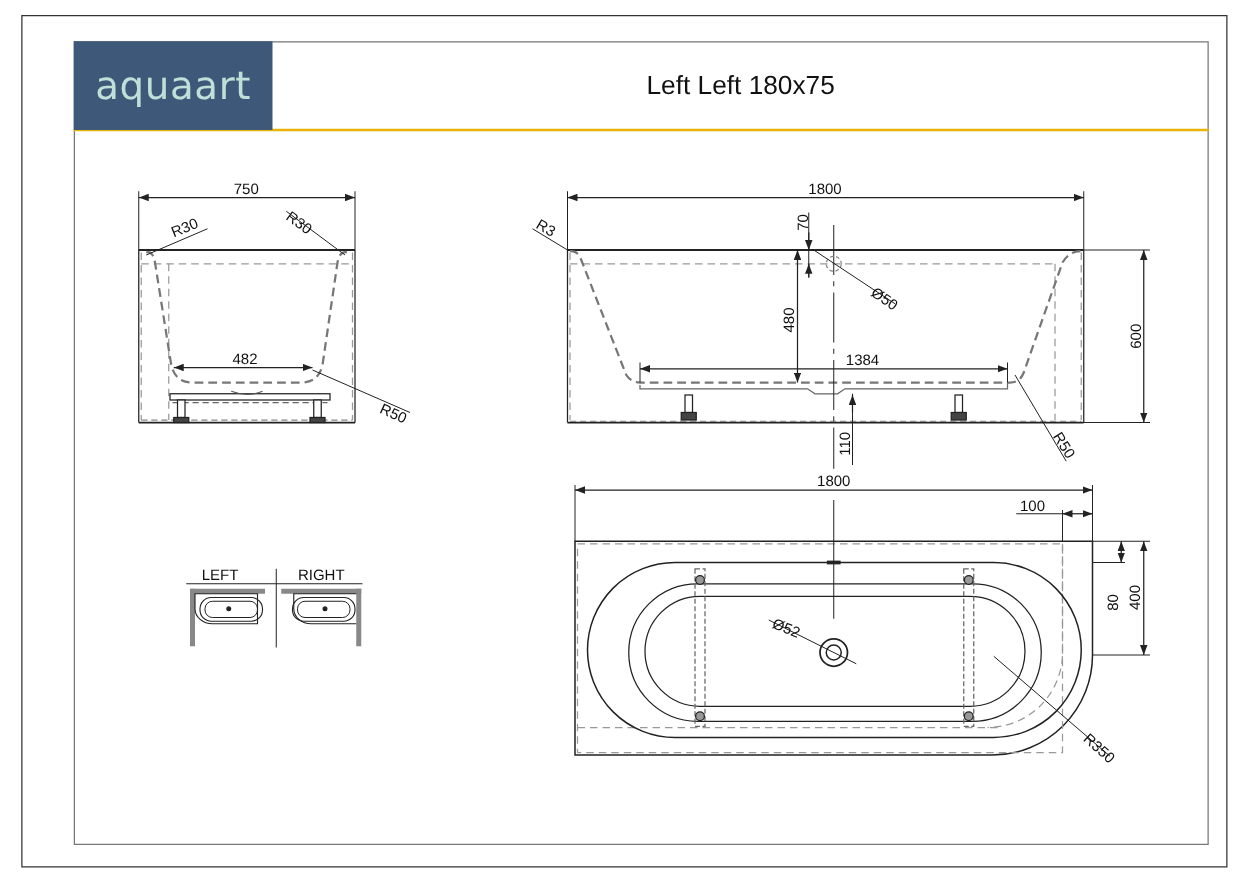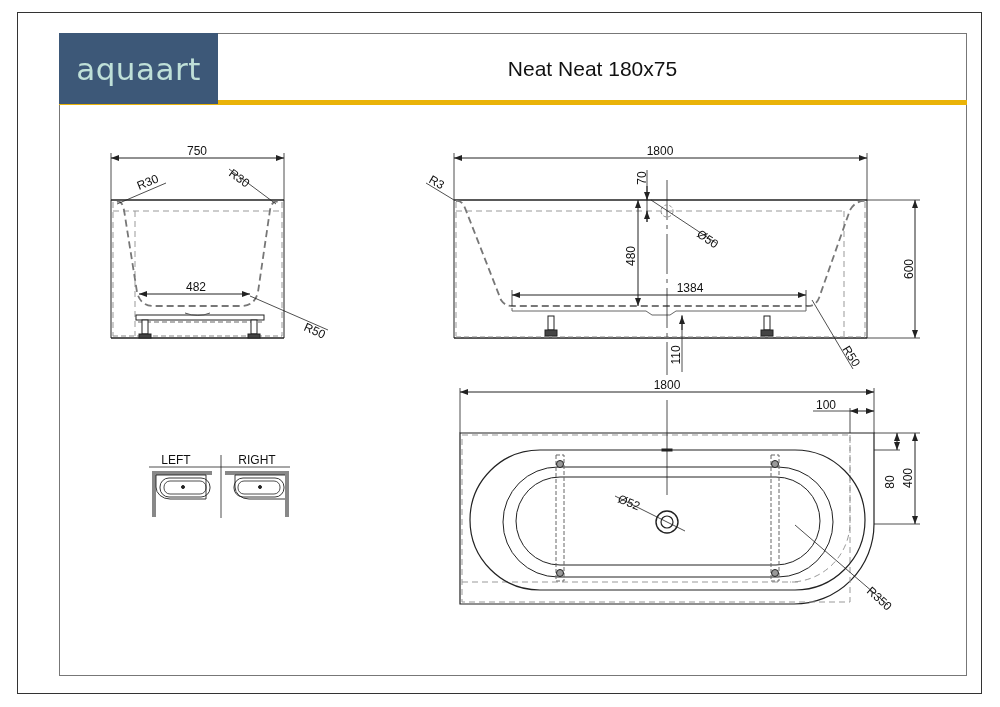--- a/index.html
+++ b/index.html
@@ -1,36 +1,36 @@
 <!DOCTYPE html>
 <html><head>
 <meta charset="utf-8">
 <style>
   html, body { margin:0; padding:0; background:#ffffff; }
   body { width:1000px; height:707px; position:relative; overflow:hidden; font-family:"Liberation Sans", sans-serif; }
   .outer-frame { position:absolute; left:17px; top:12px; width:965px; height:682px; border:1px solid #333; box-sizing:border-box; }
   .inner-frame { position:absolute; left:59px; top:33px; width:908px; height:643px; border:1px solid #777; box-sizing:border-box; }
-  .header { position:absolute; left:59px; top:33px; width:908px; height:72px; border-bottom:5px solid #eab308; box-sizing:border-box; }
+  .header { position:absolute; left:59px; top:33px; width:908px; height:72px; border-bottom:2px solid #eab308; box-sizing:border-box; }
   .logo { position:absolute; left:0; top:0; width:159px; height:71px; background:#3d5878; display:flex; align-items:center; justify-content:center; }
   .logo span { color:#bfe0d8; font-family:"DejaVu Sans", sans-serif; font-size:31px; letter-spacing:0.5px; }
   .title { position:absolute; left:159px; right:0; top:0; height:71px; display:flex; align-items:center; justify-content:center; font-size:21px; color:#111; }
   svg.drawing { position:absolute; left:0; top:0; }
   svg text { font-family:"Liberation Sans", sans-serif; fill:#111; }
 </style>
 </head>
 <body>
 
 <div class="outer-frame"></div>
 <div class="inner-frame"></div>
 
 <div class="header">
   <div class="logo">
     <span>aquaart</span>
   </div>
-  <div class="title">Neat Neat 180x75</div>
+  <div class="title">Left Left 180x75</div>
 </div>
 
 <svg class="drawing" width="1000" height="707" viewBox="0 0 1000 707">
   <defs>
     <marker id="arr" markerWidth="8" markerHeight="6" refX="8" refY="3" orient="auto-start-reverse" markerUnits="userSpaceOnUse">
       <path d="M0,0 L8,3 L0,6 z" fill="#222"></path>
     </marker>
   </defs>
 
   <g stroke="#222" fill="none" stroke-width="1">

